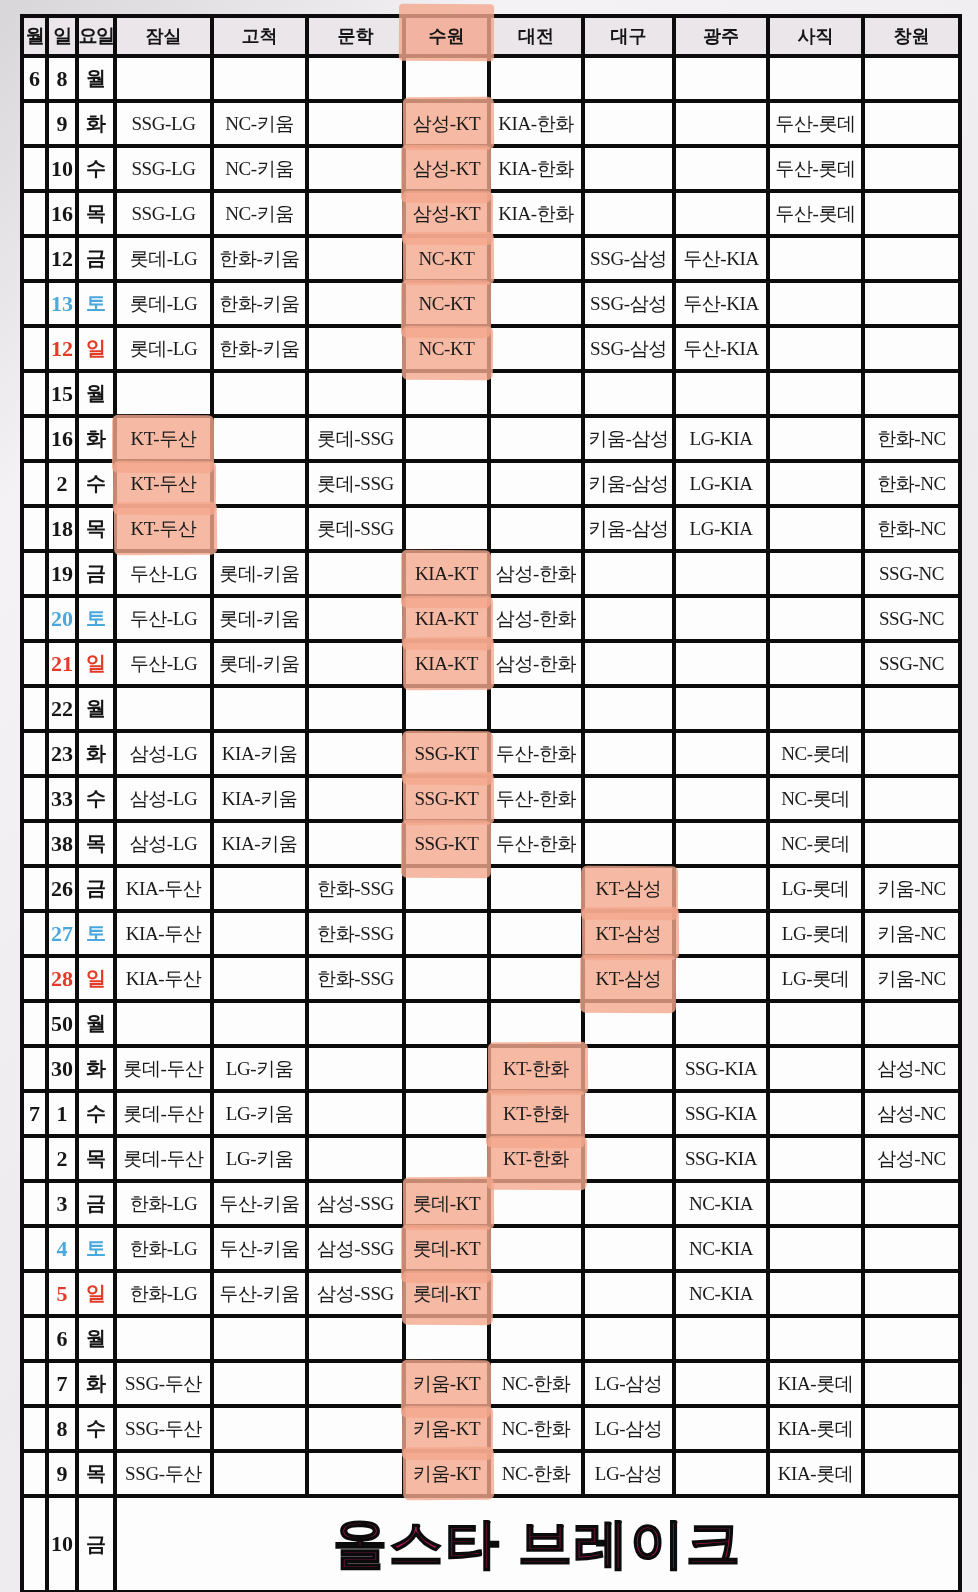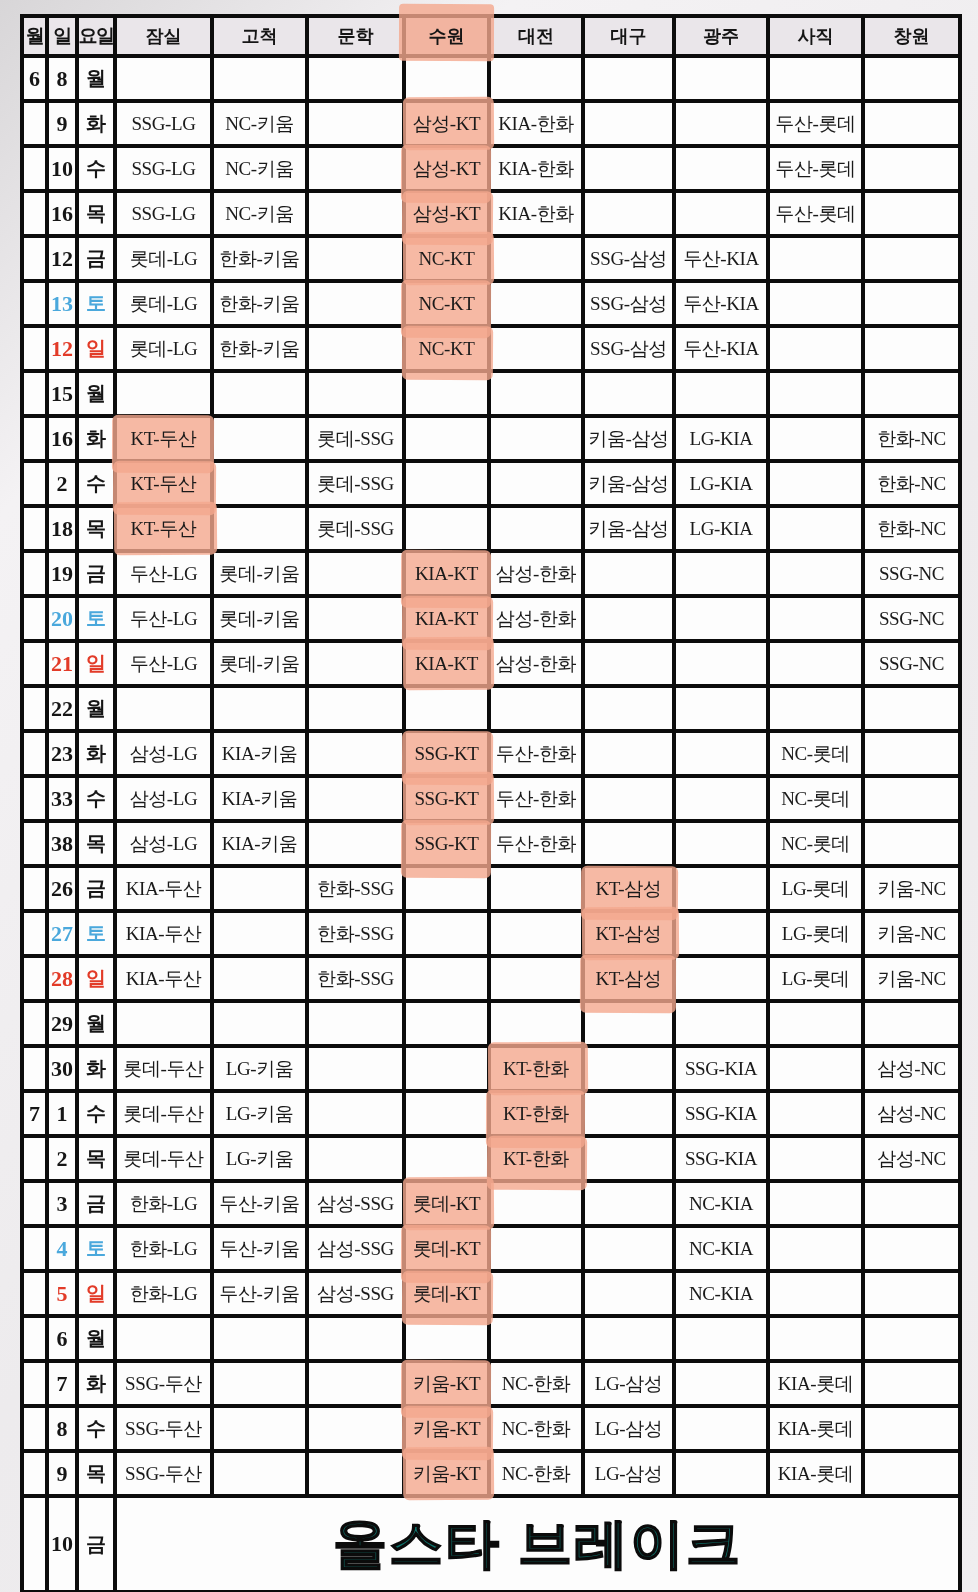--- a/index.html
+++ b/index.html
@@ -34,21 +34,21 @@
     font-family:"Liberation Serif",serif;font-weight:bold;font-size:22px;
   }
   .c-weekday .txt{font-weight:bold;font-size:20px}
   .day-sat .txt{color:var(--sat,#4aa8dc)}
   .day-sun .txt{color:var(--sun,#e23b28)}
   .c-game .txt{
     font-family:"Liberation Serif",serif;font-size:19px;
     letter-spacing:-0.4px;color:#1a1a1a;
   }
   .allstar-cell .txt{
-    font-weight:bold;font-size:54px;letter-spacing:2px;color:#0f766e;
+    font-weight:bold;font-size:54px;letter-spacing:2px;color:#be185d;
     -webkit-text-stroke:1.6px #0b0b0b;
   }
   
   .hl{
     position:absolute;z-index:1;pointer-events:none;
     background:var(--hl,#f4a78d);opacity:.8;border-radius:6px;
   }
   .hl-a{top:-2px;bottom:-11px;left:-4px;right:-6px;transform:rotate(.4deg)}
   .hl-b{top:-6px;bottom:-6px;left:-3px;right:-7px;transform:rotate(-.45deg)}
   .hl-c{top:-3px;bottom:-14px;left:-5px;right:-4px;transform:rotate(.25deg)}
@@ -1261,21 +1261,21 @@
         </td>
       </tr>
       <tr>
         <td class="c-month">
           <div class="cellwrap">
             <span class="txt"></span>
           </div>
         </td>
         <td class="c-day day-default">
           <div class="cellwrap">
-            <span class="txt">29</span>
+            <span class="txt">50</span>
           </div>
         </td>
         <td class="c-weekday day-default">
           <div class="cellwrap">
             <span class="txt">월</span>
           </div>
         </td>
         <td class="c-game">
           <div class="cellwrap"></div>
         </td>

